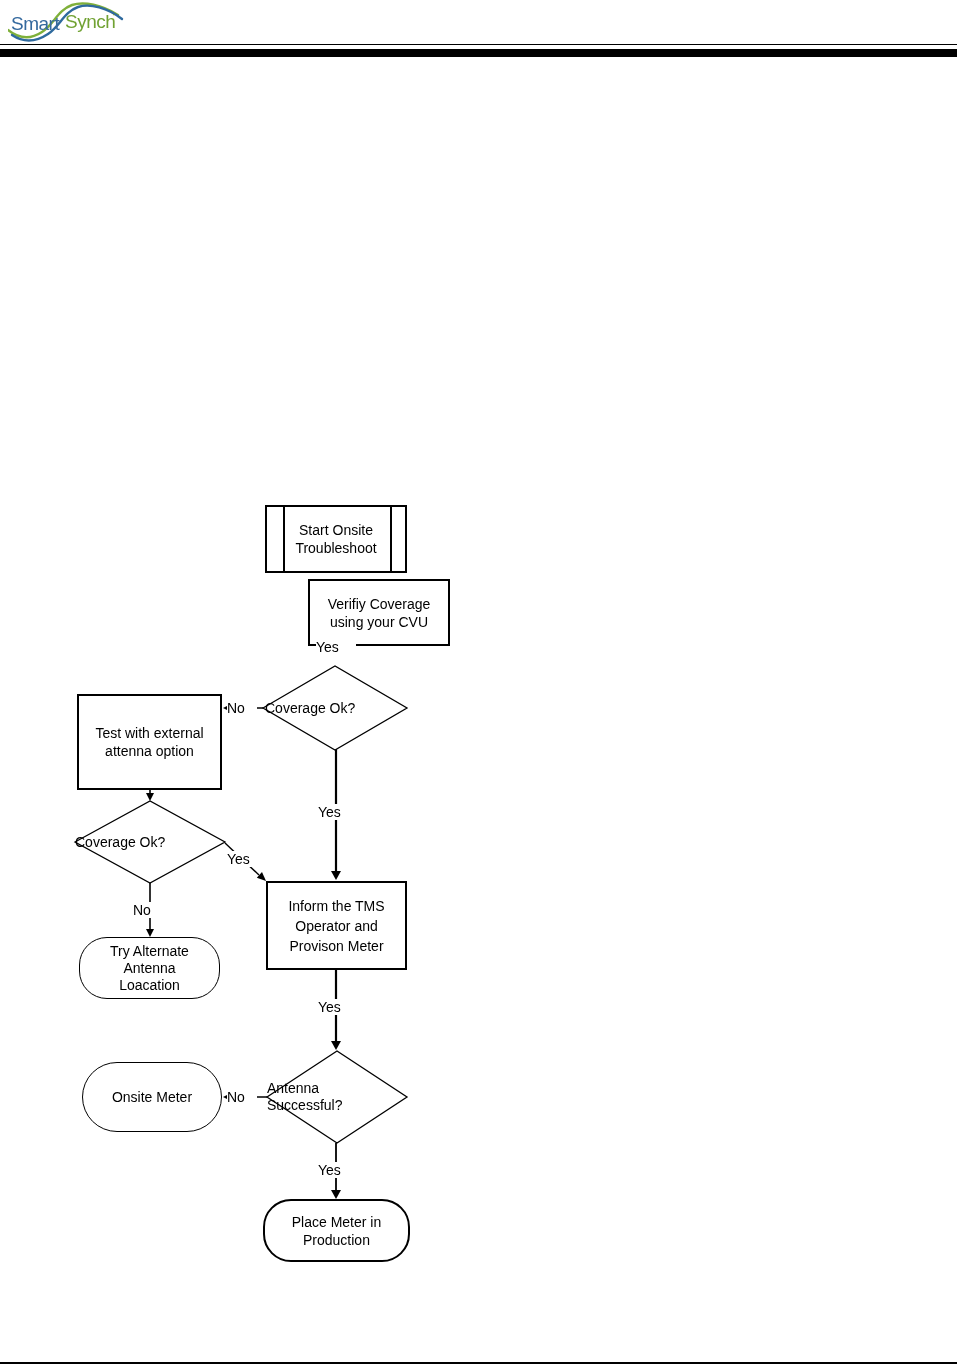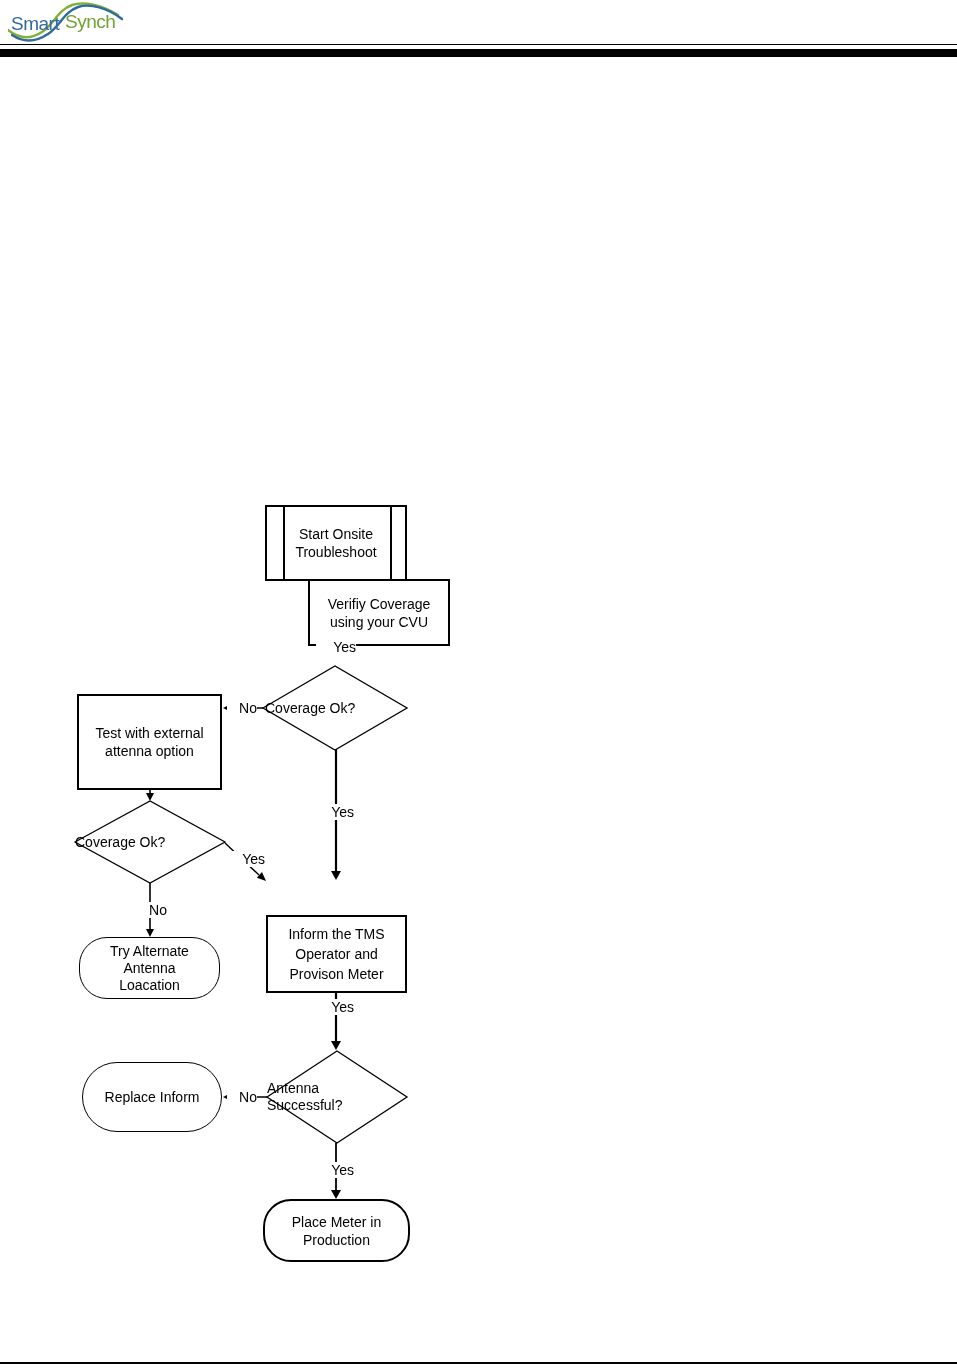--- a/index.html
+++ b/index.html
@@ -25,21 +25,21 @@
   .term{border:1.5px solid #000;}
   .pp-bar{position:absolute;top:0;bottom:0;width:1.5px;background:#000;}
   .lh20{line-height:20px;}
   
   .dlabel{
     position:absolute;z-index:3;text-align:left;font-size:14px;line-height:17px;
     white-space:pre-line;color:#000;background:transparent;
   }
   
   .elabel{
-    position:absolute;z-index:4;text-align:right;font-size:14px;line-height:16px;
+    position:absolute;z-index:4;text-align:left;font-size:14px;line-height:16px;
     color:#000;background:#fff;
   }
 </style>
 </head>
 <body>
 
 <svg class="logo" viewBox="0 0 126 46">
   <g>
     <path d="M 0,28 C 10,36 22,38 34,30 C 46,22 50,8 64,3 C 76,-1 94,3 110,13" fill="none" stroke="#7fb03a" stroke-width="2.4" stroke-linecap="round"></path>
     <path d="M 4,33 C 16,41 28,40 40,32 C 52,24 56,10 70,5 C 82,1 100,6 114,17" fill="none" stroke="#2f6a9e" stroke-width="2.4" stroke-linecap="round"></path>
@@ -70,51 +70,51 @@
   <polygon points="231,704 231,712 223,708" fill="#000"></polygon>
   <polygon points="146,793 154,793 150,801" fill="#000"></polygon>
   <polygon points="331,871 341,871 336,880" fill="#000"></polygon>
   <polygon points="146,929 154,929 150,937" fill="#000"></polygon>
   <polygon points="256.8,877.7 262,872.1 266,881" fill="#000"></polygon>
   <polygon points="331,1041 341,1041 336,1050" fill="#000"></polygon>
   <polygon points="231,1093 231,1101 223,1097" fill="#000"></polygon>
   <polygon points="331,1190 341,1190 336,1199" fill="#000"></polygon>
 </svg>
 
-<div class="node proc" style="left:265px;top:505px;width:142px;height:76px;">
+<div class="node proc" style="left:265px;top:505px;width:142px;height:68px;">
   <div class="pp-bar" style="left:16px;"></div>
   <div class="pp-bar" style="left:123px;"></div>
   <span>Start Onsite
 Troubleshoot</span>
 </div>
 
 <div class="node proc" style="left:265px;top:579px;width:142px;height:67px;margin-left:43px;">
   <span>Verifiy Coverage
 using your CVU</span>
 </div>
 
 <div class="node proc" style="left:77px;top:662px;width:145px;height:96px;margin-top:32px;">
   <span>Test with external
 attenna option</span>
 </div>
 
-<div class="node proc lh20" style="left:266px;top:915px;width:141px;height:78px;">
+<div class="node proc lh20" style="left:266px;top:881px;width:141px;height:89px;">
   <span>Inform the TMS
 Operator and
 Provison Meter</span>
 </div>
 
 <div class="node term" style="left:79px;top:937px;width:141px;height:62px;border-radius:28px;line-height:17px;">
   <span>Try Alternate
 Antenna
 Loacation</span>
 </div>
 
 <div class="node term" style="left:82px;top:1062px;width:140px;height:70px;border-radius:35px;">
-  <span>Replace Inform</span>
+  <span>Onsite Meter</span>
 </div>
 
 <div class="node proc" style="left:263px;top:1199px;width:147px;height:63px;border-radius:28px;">
   <span>Place Meter in
 Production</span>
 </div>
 
 <div class="dlabel" style="left:265px;top:700px;width:142px;">Coverage Ok?</div>
 <div class="dlabel" style="left:75px;top:834px;width:150px;">Coverage Ok?</div>
 <div class="dlabel" style="left:267px;top:1080px;width:140px;">Antenna

